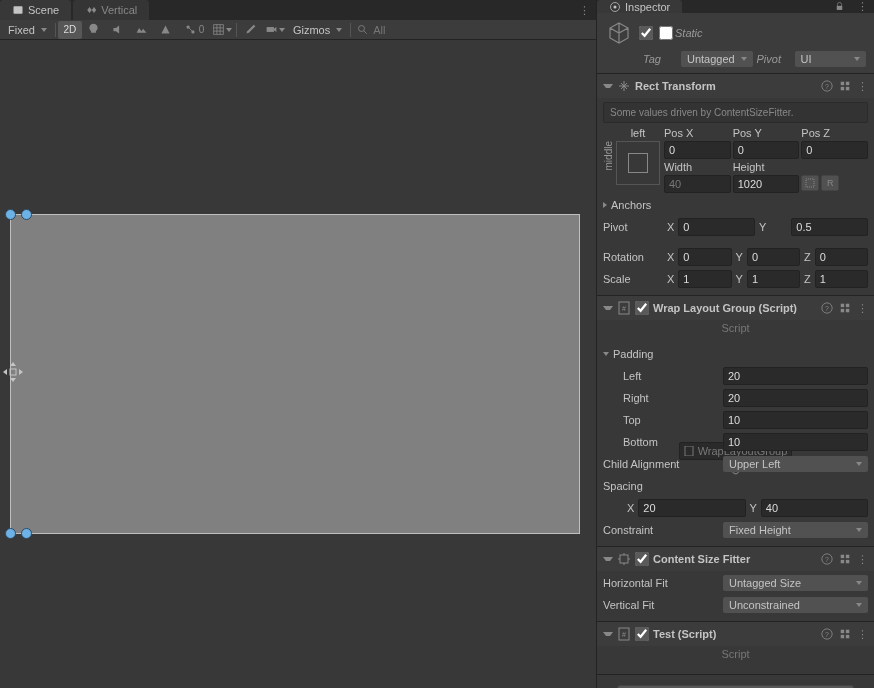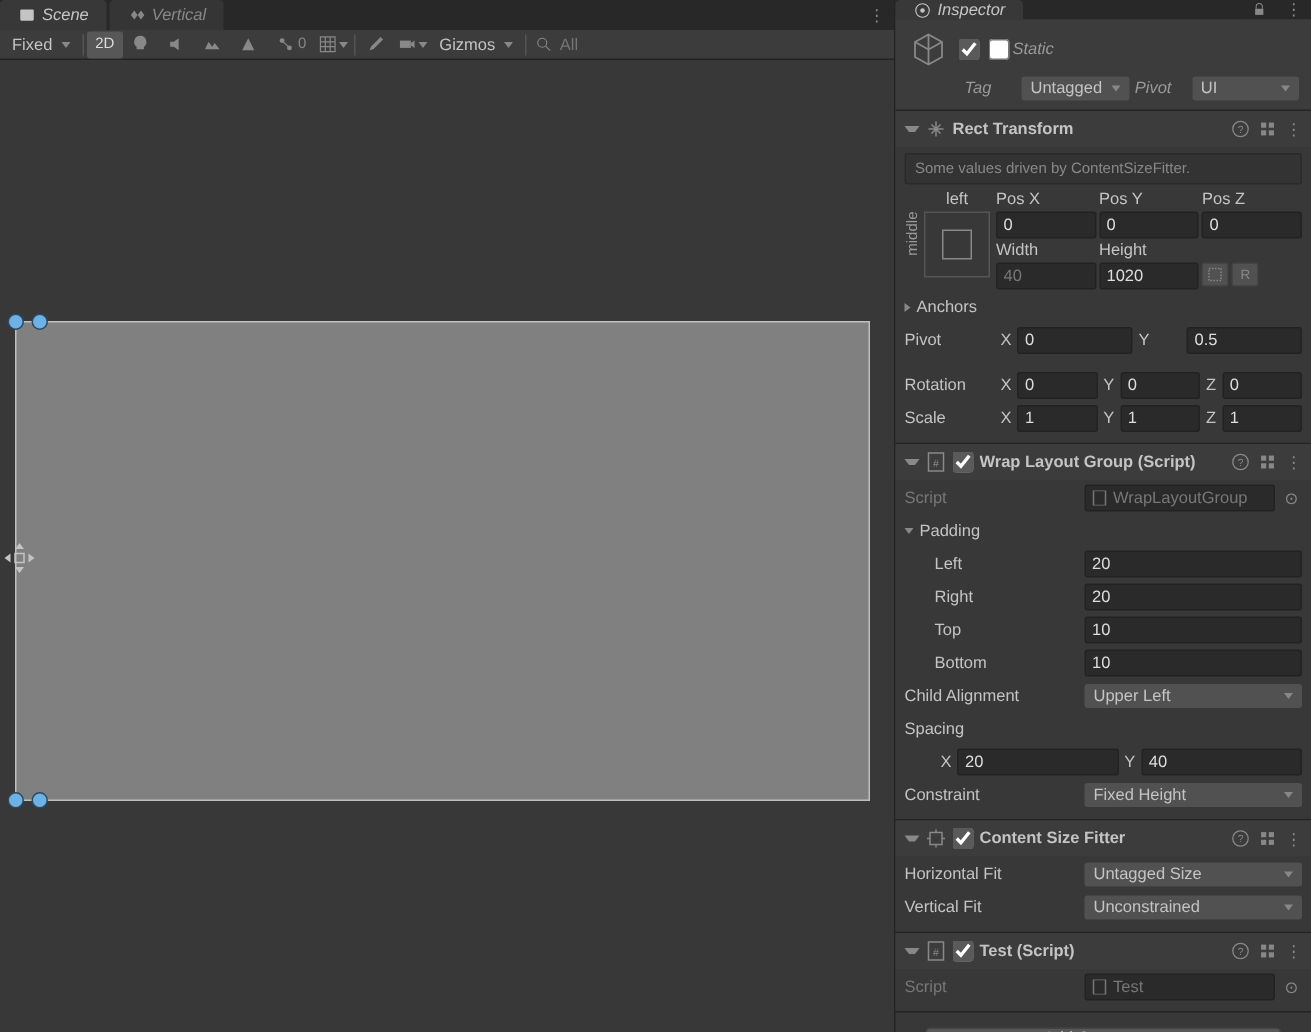--- a/index.html
+++ b/index.html
@@ -2,21 +2,21 @@
 <html><head>
 <meta charset="utf-8">
 <style>
   * { box-sizing: border-box; margin: 0; padding: 0; font-family: Arial, sans-serif; }
   body { background: #383838; color: #c4c4c4; font-size: 11px; width: 874px; height: 688px; overflow: hidden; display: flex; }
   .left-panel { width: 596px; height: 100%; display: flex; flex-direction: column; }
   .right-panel { width: 278px; height: 100%; background: #383838; display: flex; flex-direction: column; border-left: 1px solid #232323; }
   
   
   .tab-bar { display: flex; height: 20px; background: #282828; align-items: stretch; }
-  .tab { padding: 0 12px; display: flex; align-items: center; gap: 4px; background: #383838; color: #c4c4c4; cursor: pointer; border-top-left-radius: 3px; border-top-right-radius: 3px; margin-right: 2px; font-style: italic;}
+  .tab { padding: 0 12px; display: flex; align-items: center; gap: 4px; background: #383838; color: #c4c4c4; cursor: pointer; border-top-left-radius: 3px; border-top-right-radius: 3px; margin-right: 2px;}
   .tab.inactive { background: #353535; color: #888;}
   .tab svg { width: 12px; height: 12px; fill: #c4c4c4; }
   .tab.inactive svg { fill: #888; }
   .tab-bar .spacer { flex: 1; background: #282828;}
   .tab-bar .dots { padding: 0 6px; color: #888; display:flex; align-items:center;}
   .tab-bar .win-icons { padding: 0 6px; display: flex; gap:6px; align-items:center;}
   .tab-bar .win-icons svg { width:11px; height:11px; fill:#888;}
   
   
   .scene-toolbar { height: 20px; background: #3c3c3c; display: flex; align-items: center; padding: 0 2px; gap: 0; border-bottom: 1px solid #232323;}
@@ -72,21 +72,21 @@
   .simple-row .plabel { flex:0 0 116px; color:#c4c4c4;}
   .simple-row .plabel.indent { padding-left:20px;}
   .simple-row .pvalue { flex:1;}
   .simple-row .pvalue .num-field { width:100%;}
   .simple-row .pvalue .drop-field { width:100%;}
   .anchor-preview { width:44px; height:44px; border:1px solid #555; display:flex; align-items:center; justify-content:center; position:relative; cursor:pointer;}
   .anchor-preview .inner { width:20px; height:20px; border:1px solid #888;}
   .rt-top { display:flex; gap:4px; align-items:flex-start;}
   .rt-left-label { writing-mode:vertical-rl; transform:rotate(180deg); color:#999; font-size:10px; padding:4px 0;}
   
-  .script-row { display:flex; align-items:center; gap:4px; height:20px;}
+  .script-row { display:flex; align-items:center; gap:4px; height:20px;flex-direction:column;}
   .script-row .plabel { flex:0 0 116px; color:#777;}
   .script-field { background:#2a2a2a; border:1px solid #222; color:#777; padding:2px 4px; font-size:11px; border-radius:2px; flex:1; display:flex; align-items:center; gap:4px;}
   .script-field svg { width:10px; height:10px; fill:#777;}
   .obj-picker { width:14px; text-align:center; color:#888; cursor:pointer;}
   
   .add-comp-btn { margin:10px 20px; height:22px; background:#585858; border:1px solid #444; border-radius:3px; display:flex; align-items:center; justify-content:center; cursor:pointer;}
   .caret { display:inline-block; width:0; height:0; border-left:3px solid transparent; border-right:3px solid transparent; border-top:4px solid #888;}
   .caret-r { display:inline-block; width:0; height:0; border-top:3px solid transparent; border-bottom:3px solid transparent; border-left:4px solid #888;}
   .caret-d { display:inline-block; width:0; height:0; border-left:3px solid transparent; border-right:3px solid transparent; border-top:4px solid #888;}
   .small-toggle-btns { display:flex; gap:2px;}

